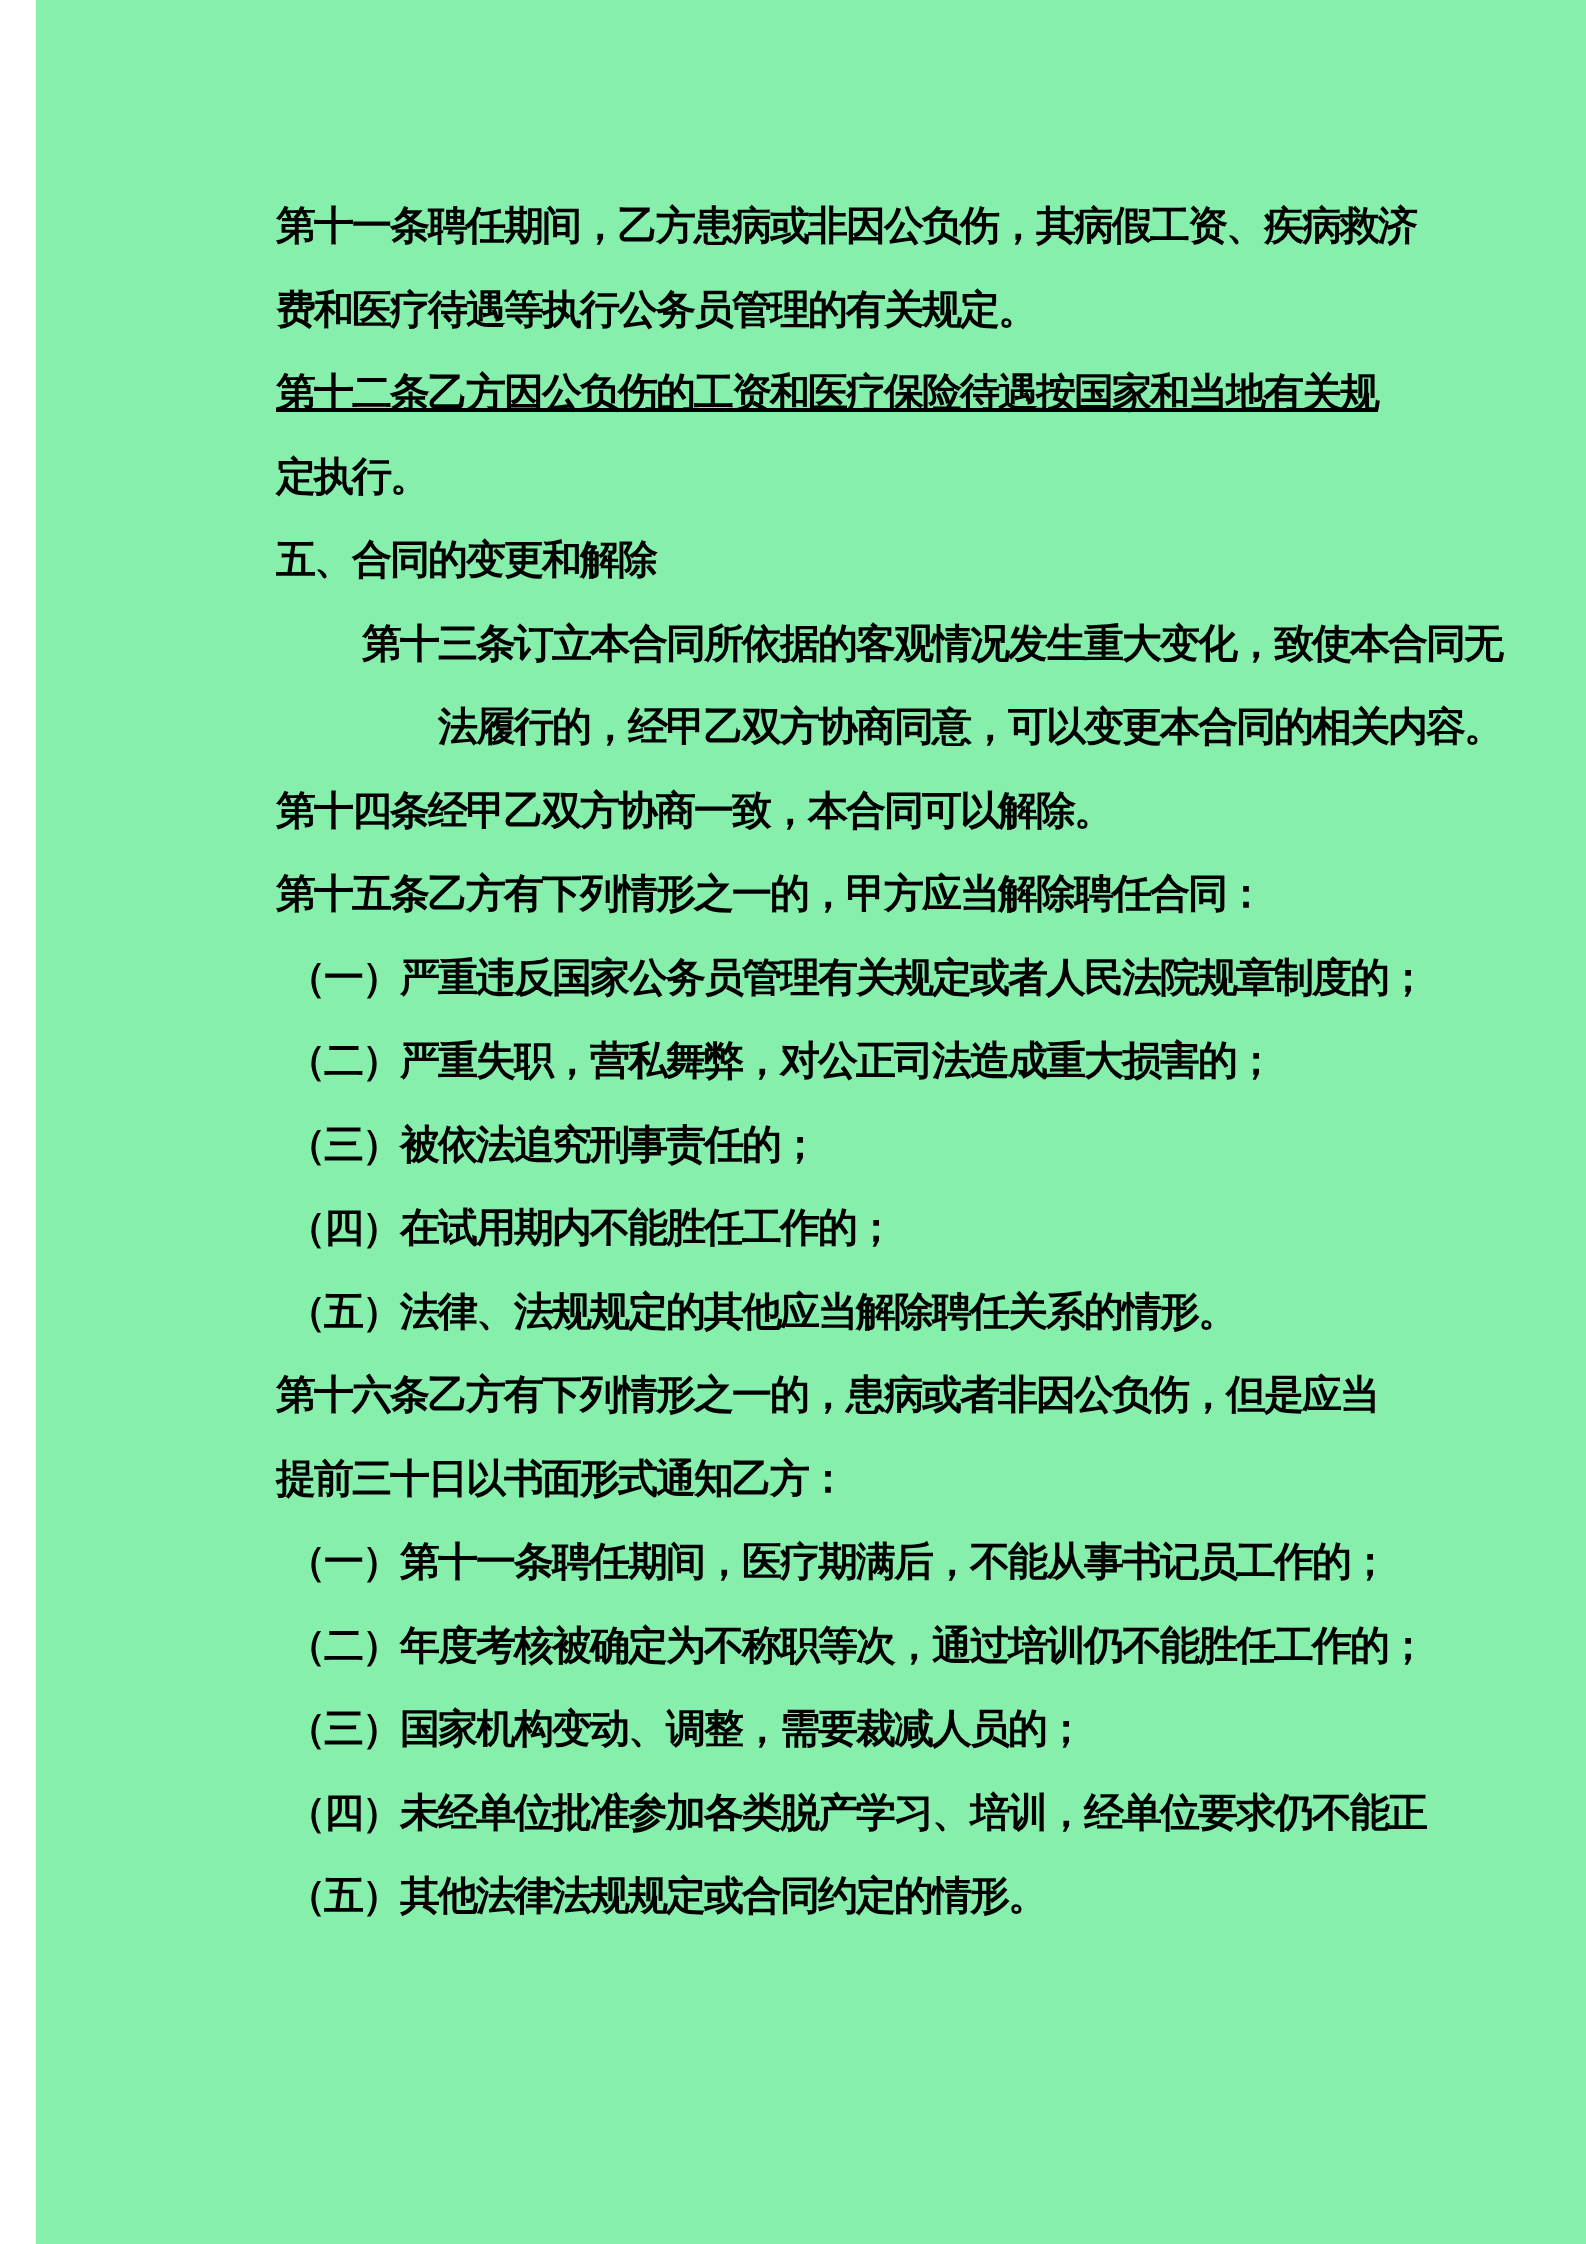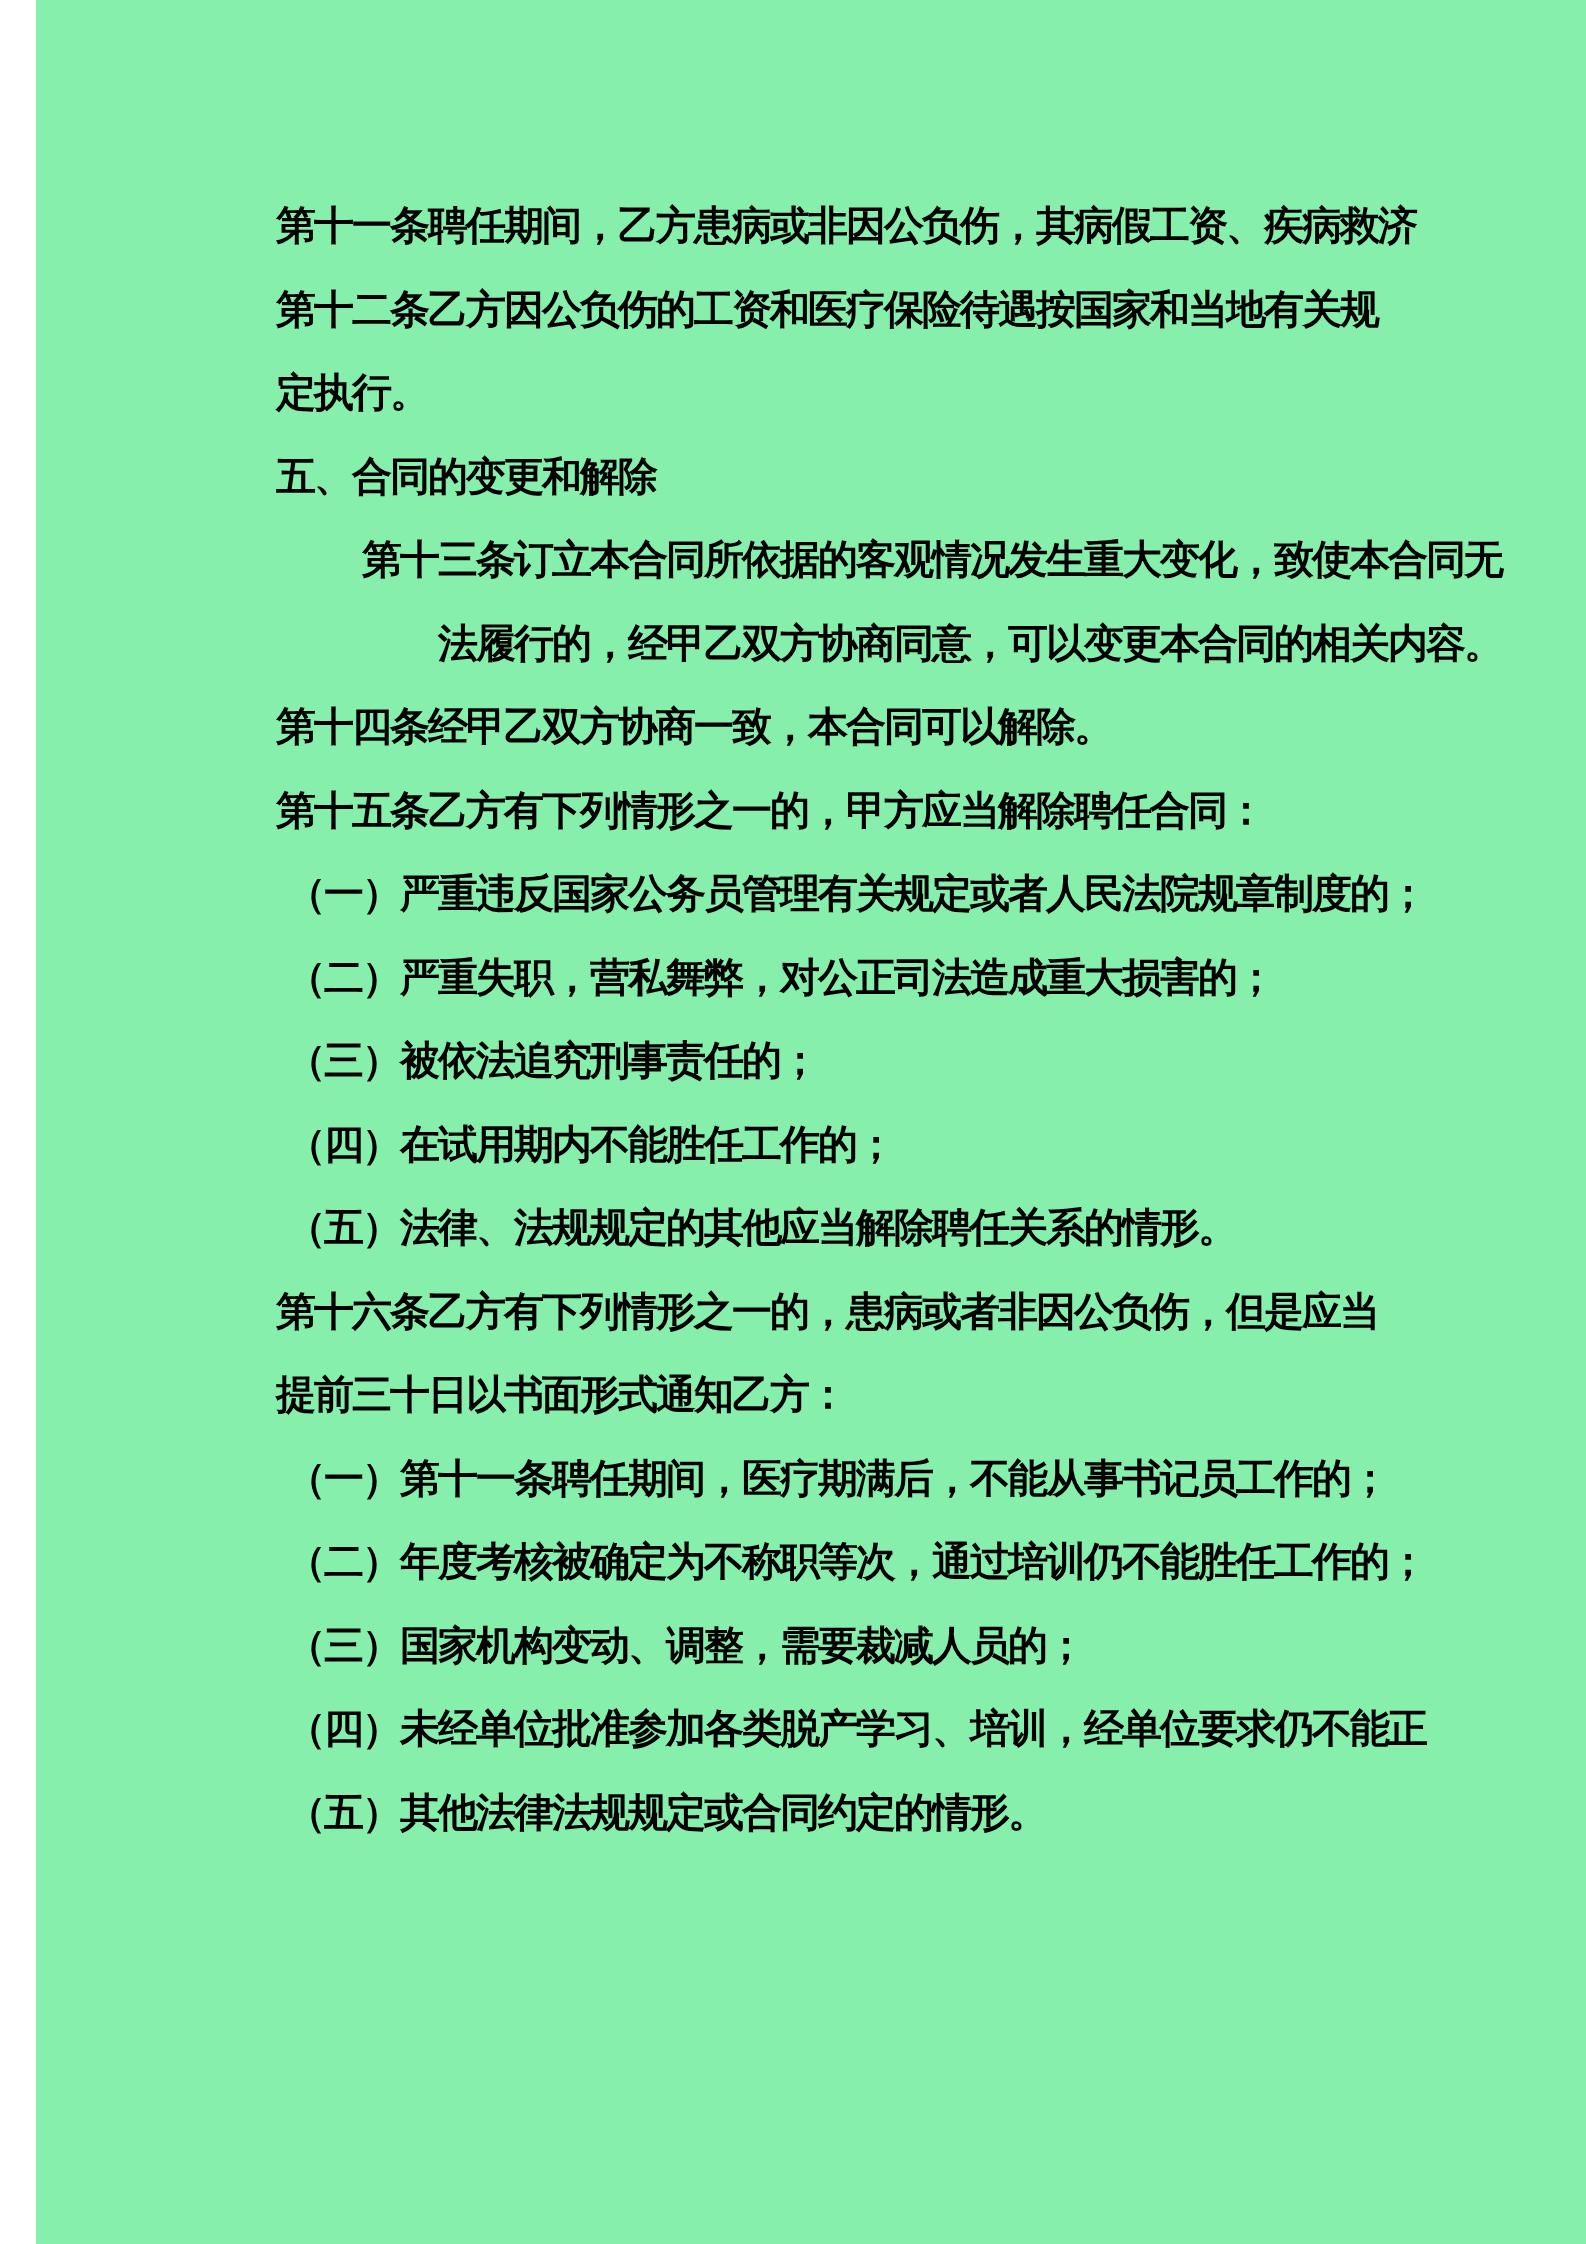--- a/index.html
+++ b/index.html
@@ -33,21 +33,22 @@
   .line.item {
     padding-left: 10px;
   }
 </style>
 </head>
 <body>
 
 <div class="page" style="background: #86efac; margin-left: 36px;">
   <div class="content" id="lines-container">
       <div class="line" style="color: rgb(0, 0, 0);">第十一条聘任期间，乙方患病或非因公负伤，其病假工资、疾病救济</div>
-      <div class="line" style="color: rgb(0, 0, 0);">第十二条乙方因公负伤的工资和医疗保险待遇按国家和当地有关规</div>
+      <div class="line" style="color: rgb(0, 0, 0);">费和医疗待遇等执行公务员管理的有关规定。</div>
+      <div class="line" style="color: rgb(0, 0, 0); text-decoration: underline;">第十二条乙方因公负伤的工资和医疗保险待遇按国家和当地有关规</div>
       <div class="line" style="color: rgb(0, 0, 0);">定执行。</div>
       <div class="line" style="color: rgb(0, 0, 0);">五、合同的变更和解除</div>
       <div class="line" style="color: rgb(0, 0, 0); text-align: right;">第十三条订立本合同所依据的客观情况发生重大变化，致使本合同无</div>
       <div class="line" style="color: rgb(0, 0, 0); text-align: right;">法履行的，经甲乙双方协商同意，可以变更本合同的相关内容。</div>
       <div class="line" style="color: rgb(0, 0, 0);">第十四条经甲乙双方协商一致，本合同可以解除。</div>
       <div class="line" style="color: rgb(0, 0, 0);">第十五条乙方有下列情形之一的，甲方应当解除聘任合同：</div>
       <div class="line item" style="color: rgb(0, 0, 0);">（一）严重违反国家公务员管理有关规定或者人民法院规章制度的；</div>
       <div class="line item" style="color: rgb(0, 0, 0);">（二）严重失职，营私舞弊，对公正司法造成重大损害的；</div>
       <div class="line item" style="color: rgb(0, 0, 0);">（三）被依法追究刑事责任的；</div>
       <div class="line item" style="color: rgb(0, 0, 0);">（四）在试用期内不能胜任工作的；</div>

